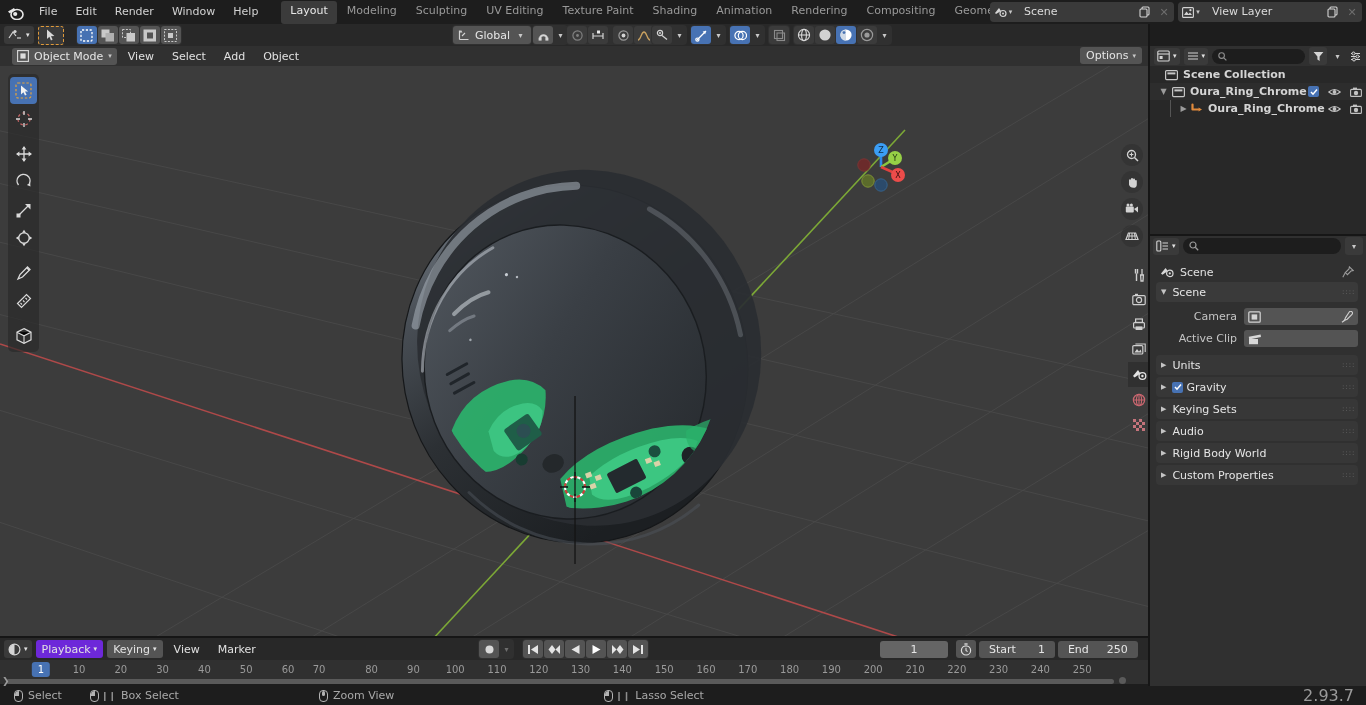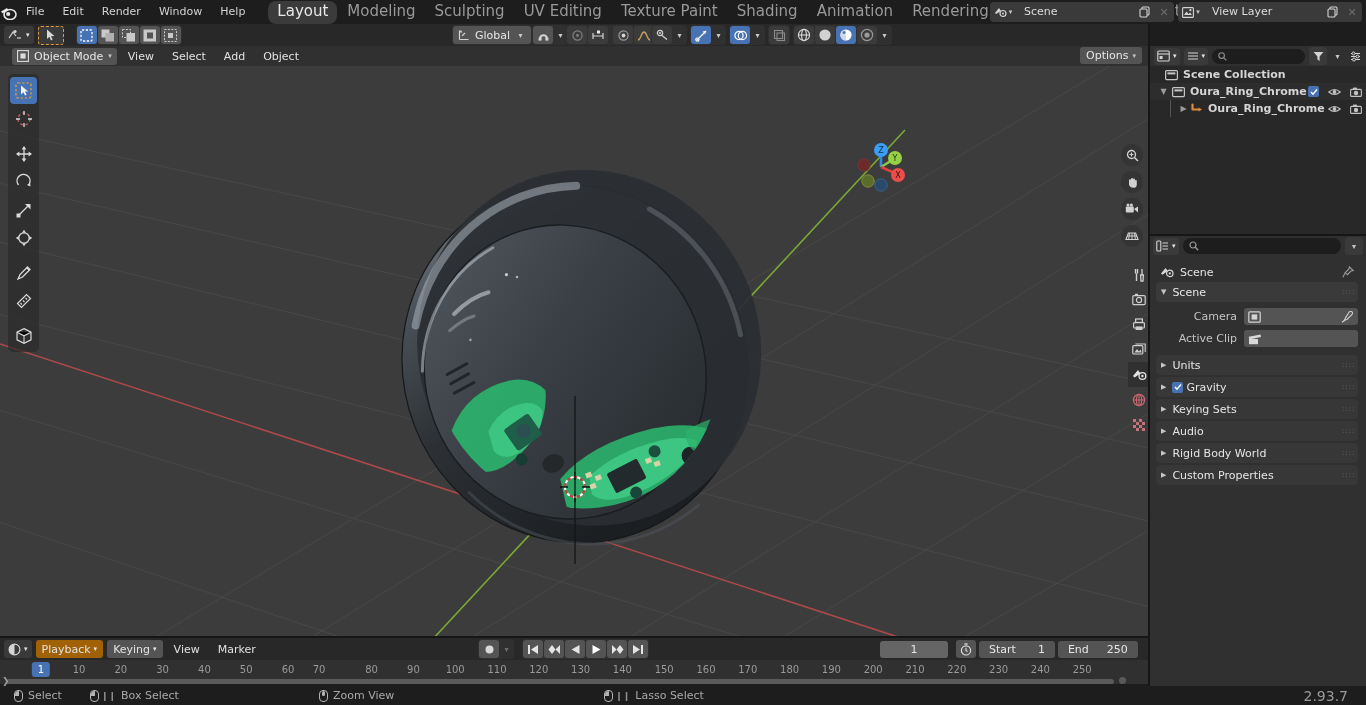--- a/index.html
+++ b/index.html
@@ -17,22 +17,22 @@
     position:absolute; left:0; top:0; width:1366px; height:24px;
     background:#1d1d1d; display:flex; align-items:center;
   }
   .blender-logo{ width:30px; height:24px; display:flex; align-items:center; justify-content:center; }
   .menu-item{
     padding:0 9px; height:24px; line-height:24px; color:#d2d2d2; font-size:11px;
     cursor:default; white-space:nowrap;
   }
   .wsp-tabs{ display:flex; align-items:center; margin-left:14px; height:24px; }
   .wsp{
-    height:23px; line-height:20px; padding:0 9px; font-size:15px; color:#999;
-    border-radius:8px; margin-right:1px; white-space:nowrap;
+    height:23px; line-height:20px; padding:0 9px; font-size:11px; color:#999;
+    border-radius:3px; margin-right:1px; white-space:nowrap;
   }
   .wsp.active{ background:#3b3b3b; color:#e8e8e8; }
   .wsp-plus{ color:#8d8d8d; padding:0 8px; font-size:13px; line-height:20px; }
   .topbar-right{ position:absolute; right:4px; top:2px; display:flex; align-items:center; gap:4px; }
   .fieldgrp{ display:flex; align-items:center; background:#282828; border-radius:4px; overflow:hidden; height:20px; }
   .fg-icon{ width:26px; height:20px; background:#3a3a3a; display:flex; align-items:center; justify-content:center; gap:2px; }
   .fg-txt{ background:#3a3a3a; height:20px; line-height:20px; padding:0 8px; min-width:118px; font-size:11px; color:#dcdcdc;}
   .fg-btn{ width:20px; height:20px; background:#3a3a3a; display:flex; align-items:center; justify-content:center; }
   .fg-btn.dim{ color:#6d6d6d; }
 
@@ -128,21 +128,21 @@
   .prow{ height:19px; display:flex; align-items:center; margin-bottom:3px; }
   .plabel{ width:88px; text-align:right; padding-right:7px; font-size:11px; color:#c4c4c4; }
   .pfield{ flex:1; height:17px; background:#545454; border-radius:3px; display:flex; align-items:center; padding:0 4px; margin-right:8px; position:relative;}
 
   
   .statusbar{
     position:absolute; left:0; top:686px; width:1366px; height:19px; background:#1d1d1d;
     display:flex; align-items:center; font-size:11px; color:#a8a8a8;
   }
   .st-item{ display:flex; align-items:center; gap:5px; margin-left:10px;}
-  .st-ver{ position:absolute; right:18px; color:#9a9a9a; font-size:14px;}
+  .st-ver{ position:absolute; right:12px; color:#9a9a9a; font-size:16px;}
   .mouse-ic{ width:9px; height:12px; border:1px solid #b4b4b4; border-radius:4px; position:relative; display:inline-block;}
   .mouse-ic i{ position:absolute; left:0; top:0; width:4px; height:5px; background:#b4b4b4; border-radius:4px 0 0 0;}
   .mouse-ic.m i{ left:2.5px; width:3px; background:#b4b4b4; border-radius:2px;}
 
   svg{ display:block; }
   .divv{ position:absolute; background:#161616; }
 </style>
 </head>
 <body>
 
@@ -623,21 +623,21 @@
   </div>
 
   <div class="tl-header">
     <div class="btn" style="background:#3a3a3a;padding:0 4px;">
       <svg width="13" height="13" viewBox="0 0 13 13">
           <circle cx="6.5" cy="6.5" r="5.4" fill="none" stroke="#d4d4d4" stroke-width="1.2"></circle>
           <path d="M6.5 1.1 a5.4 5.4 0 0 0 0 10.8 z" fill="#d4d4d4"></path>
         </svg>
         <span style="font-size:7px">▾</span>
     </div>
-    <div class="btn" style="background:#a16207;">
+    <div class="btn" style="background:#6d28d9;">
       <span>Playback</span>
         <span style="font-size:7px">▾</span>
     </div>
     <div class="btn" style="background:#545454;">
       <span>Keying</span>
         <span style="font-size:7px">▾</span>
     </div>
     <div class="hdrmenu">View</div>
     <div class="hdrmenu">Marker</div>
 

